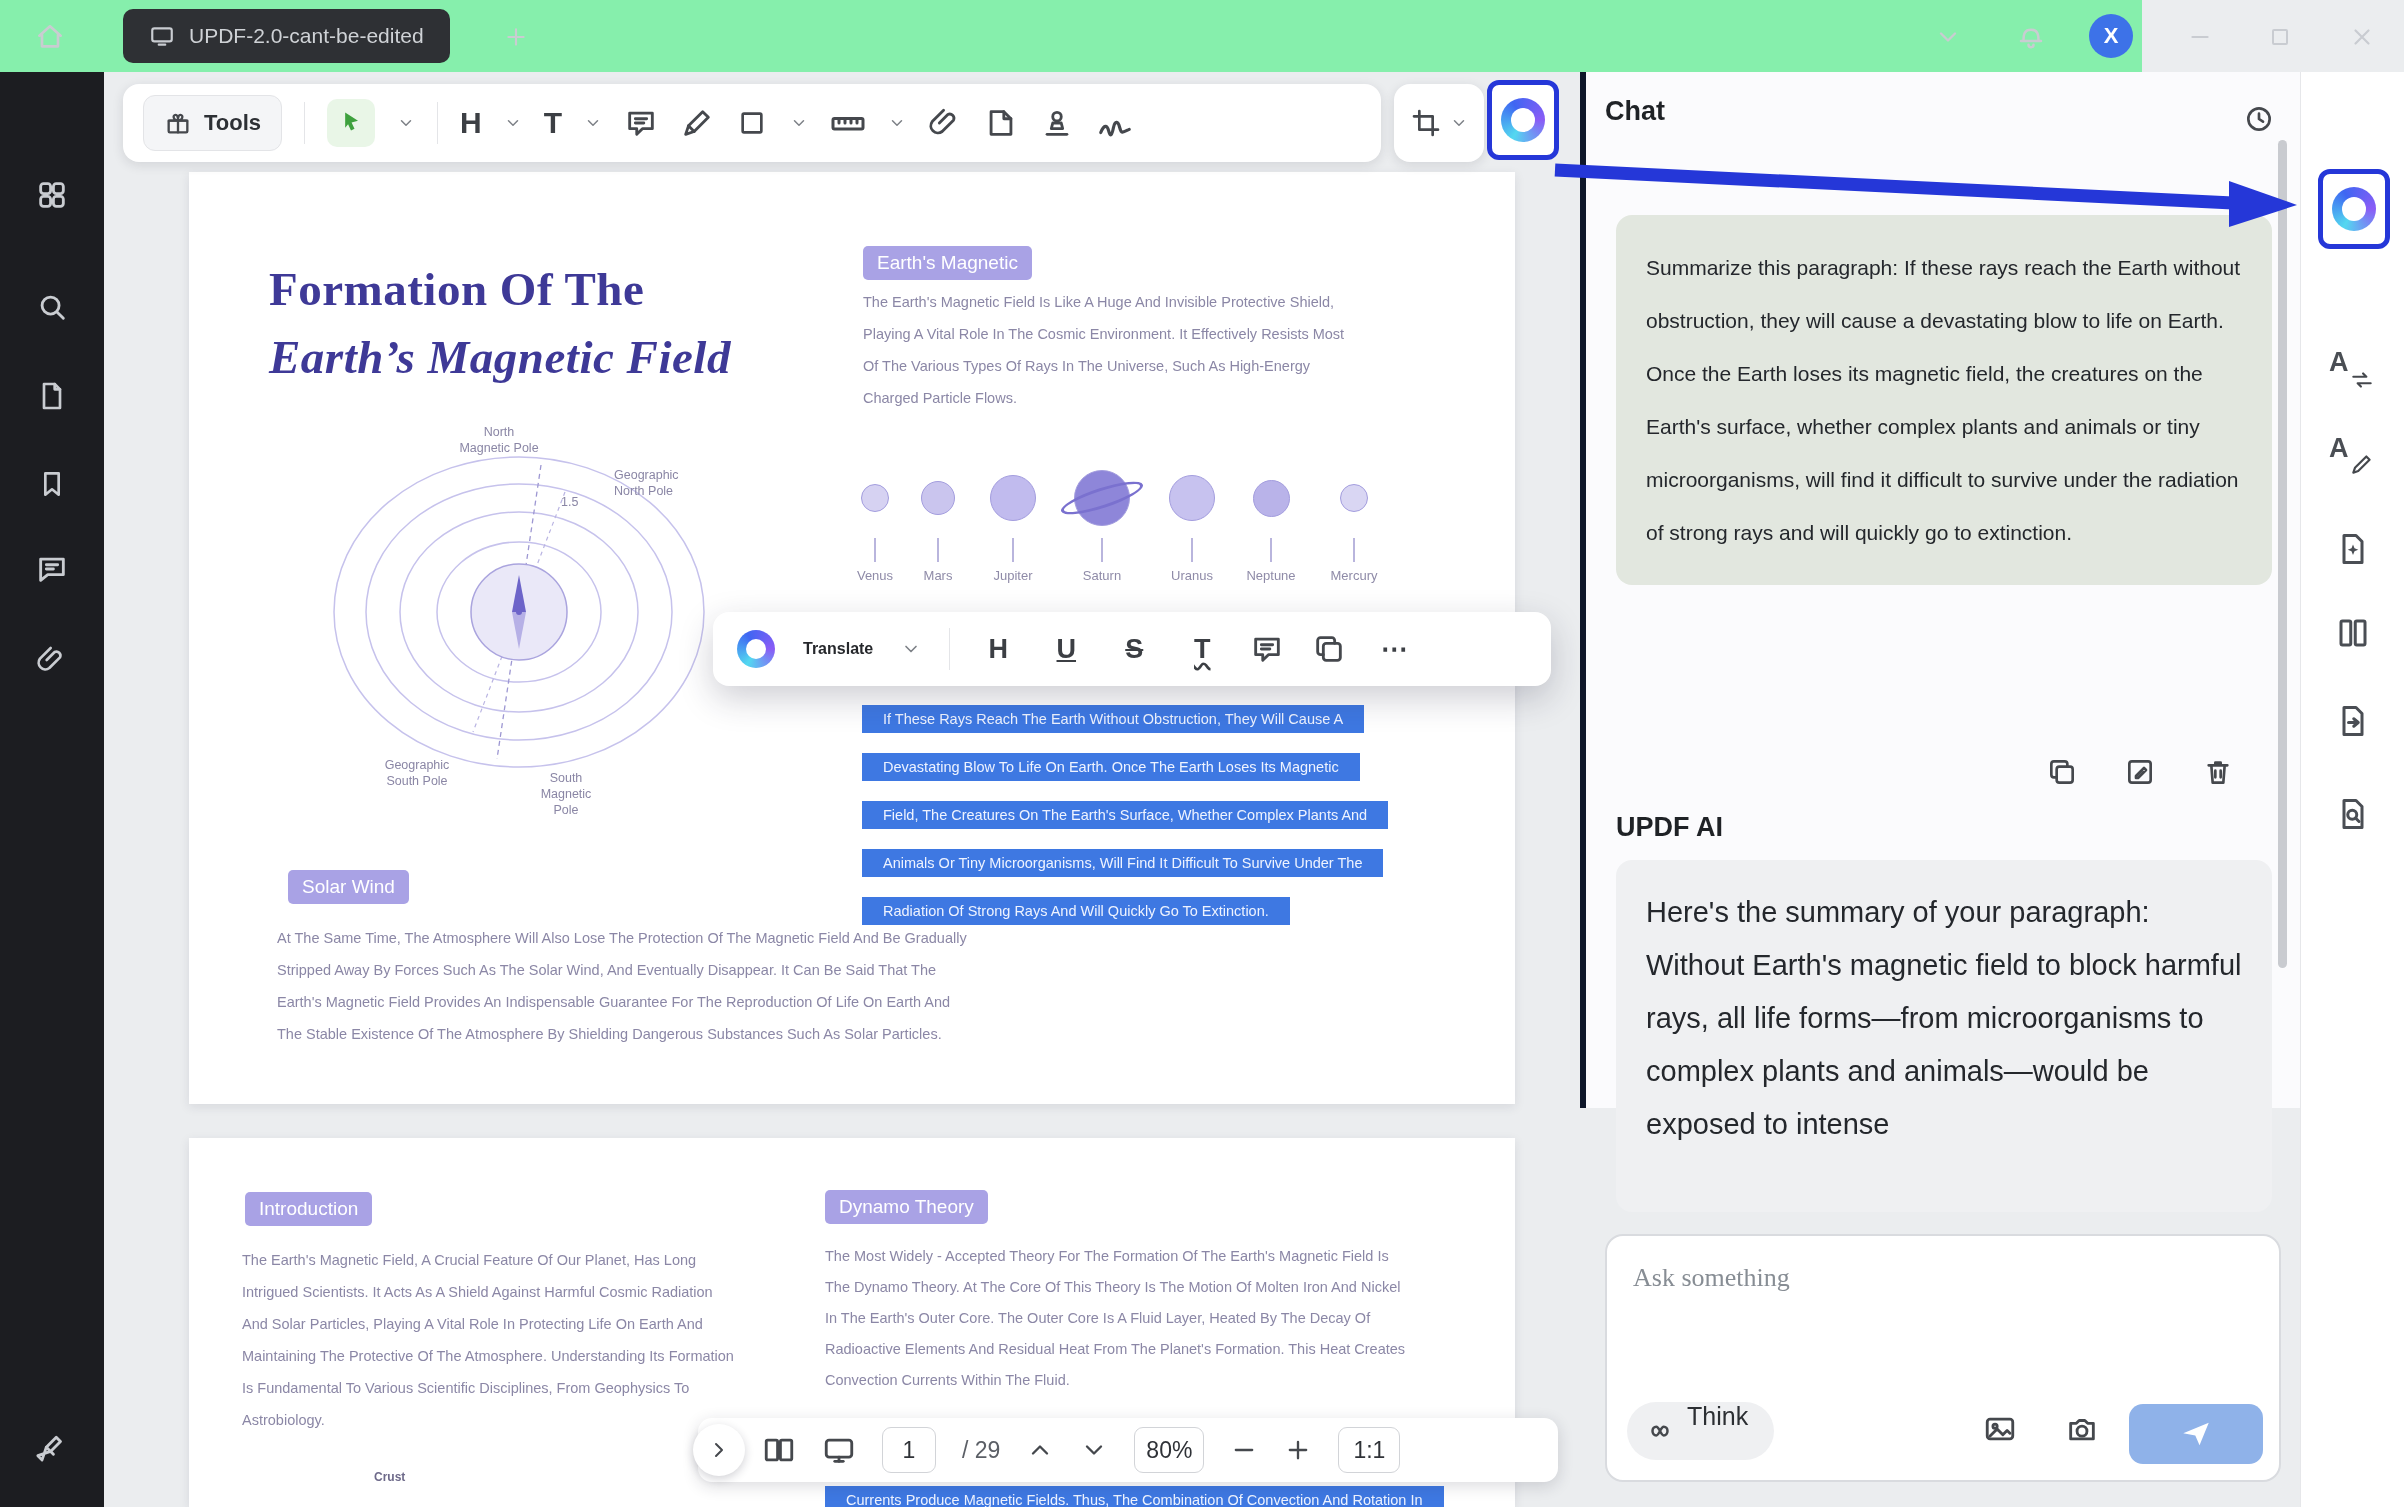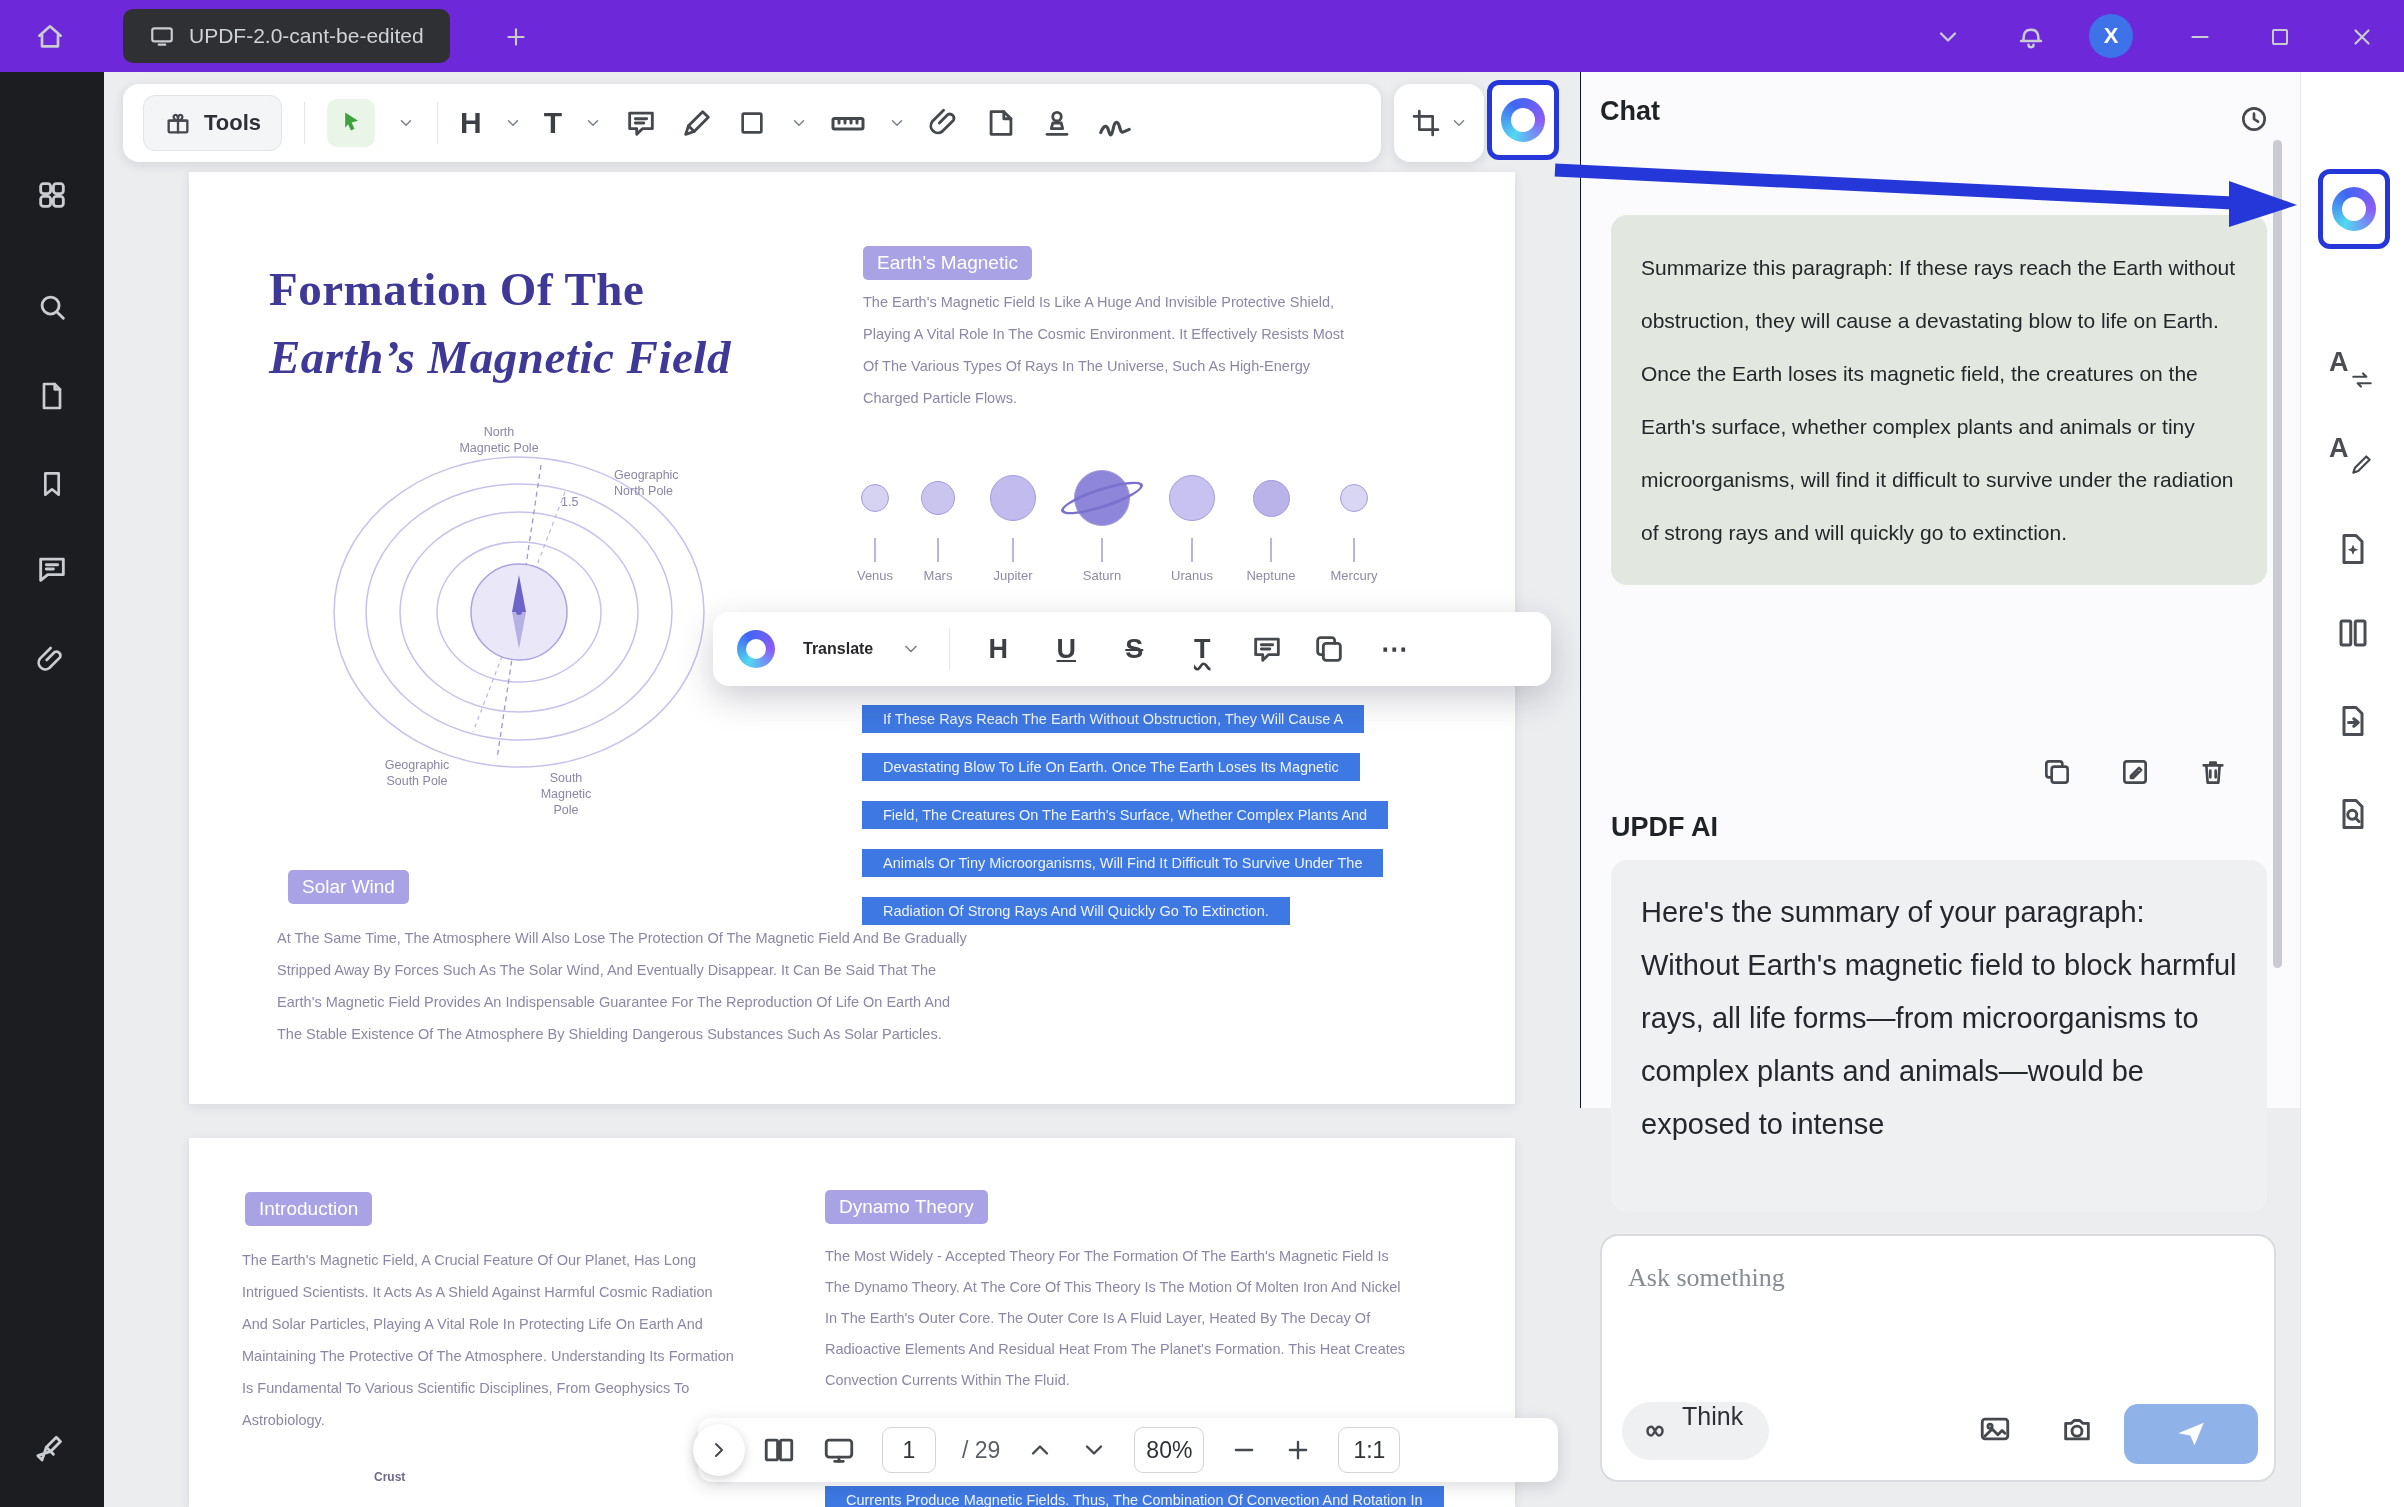--- a/index.html
+++ b/index.html
@@ -1,21 +1,21 @@
 <!DOCTYPE html>
 <html><head>
 <meta charset="utf-8">
 <style>
   *{margin:0;padding:0;box-sizing:border-box}
   html,body{background:#101114}
   body{font-family:"Liberation Sans",sans-serif}
   .app{position:relative;width:2404px;height:1507px;background:#ebedef;overflow:hidden}
 
   
-  .topbar{position:absolute;left:0;top:0;width:2404px;height:72px;background:#6d28d9}
+  .topbar{position:absolute;left:0;top:0;width:2142px;height:72px;background:#86efac}
   .leftrail{position:absolute;left:0;top:72px;width:104px;height:1435px;background:#1c1d21}
   .ic{display:flex;align-items:center;justify-content:center;color:#45484d}
   .ic svg{display:block;stroke:currentColor;fill:none;stroke-width:2;stroke-linecap:round;stroke-linejoin:round}
   .ic-light{color:#c9ccd1}
   .abs{position:absolute}
   .tab{position:absolute;left:123px;top:9px;height:54px;background:#2e3034;border-radius:10px;display:flex;align-items:center;gap:14px;padding:0 26px;color:#cfd2d6;font-size:21px}
   .avatar{width:44px;height:44px;border-radius:50%;background:#3d72e8;color:#fff;display:flex;align-items:center;justify-content:center;font-size:22px;font-weight:700}
 
   
   .tbar{position:absolute;left:123px;top:84px;width:1258px;height:78px;background:#fff;border-radius:16px;box-shadow:0 3px 12px rgba(30,30,50,.12);display:flex;align-items:center;padding:0 20px;gap:22px;z-index:4}
@@ -53,21 +53,21 @@
   .pglyph{font-size:27px;font-weight:600;color:#3c3f44;width:40px;text-align:center}
   .u{text-decoration:underline}.s{text-decoration:line-through}.w{text-decoration:underline wavy;text-underline-offset:5px}
 
   
   .sbar{position:absolute;left:698px;top:1418px;width:860px;height:64px;background:#fff;border-radius:14px;box-shadow:0 4px 16px rgba(30,30,50,.16);display:flex;align-items:center;gap:26px;padding:0 26px 0 64px;z-index:7}
   .scirc{position:absolute;left:693px;top:1424px;width:52px;height:52px;border-radius:50%;background:#fff;box-shadow:0 3px 10px rgba(30,30,50,.20);display:flex;align-items:center;justify-content:center;z-index:8}
   .sbox{border:1.5px solid #d2d4d8;border-radius:9px;height:46px;display:flex;align-items:center;justify-content:center;font-size:23px;color:#2f3237;background:#fff}
   .stext{font-size:23px;color:#5b5f66}
 
   
-  .chat{position:absolute;left:1580px;top:72px;width:720px;height:1036px;background:#fbfbfd;border-left:1px solid #0f172a}
+  .chat{position:absolute;left:1580px;top:72px;width:720px;height:1036px;background:#fbfbfd;border-left:6px solid #0f172a}
   .chat-title{position:absolute;left:19px;top:24px;font-size:27px;font-weight:600;color:#1f2226}
   .bubble-user{position:absolute;left:30px;top:143px;width:656px;background:#e2e7df;border-radius:16px;padding:26px 30px;font-size:21px;line-height:53px;color:#24272c}
   .bubble-ai{position:absolute;left:30px;top:788px;width:656px;height:352px;background:#eff0f2;border-radius:16px;padding:26px 30px;font-size:29px;line-height:53px;color:#24272c;overflow:hidden}
   .ai-name{position:absolute;left:30px;top:740px;font-size:27px;font-weight:700;color:#1f2226}
   .bold{font-weight:700}
   .msg-actions{position:absolute;left:460px;top:684px;display:flex;gap:46px;color:#4d5156}
   .inputbox{position:absolute;left:19px;top:1162px;width:676px;height:248px;background:#fff;border:2px solid #d9dbdf;border-radius:18px;z-index:5}
   .ask-input{position:absolute;left:26px;top:16px;width:610px;height:52px;border:none;outline:none;font-size:26px;color:#303338;background:transparent;font-family:Liberation Serif, serif}
   .ask-input::placeholder{color:#878d94}
   .think-btn{position:absolute;left:20px;bottom:20px;height:58px;padding:0 26px 0 18px;background:#eff0f2;border-radius:30px;display:flex;gap:12px;font-size:25px;color:#2c2f33}

